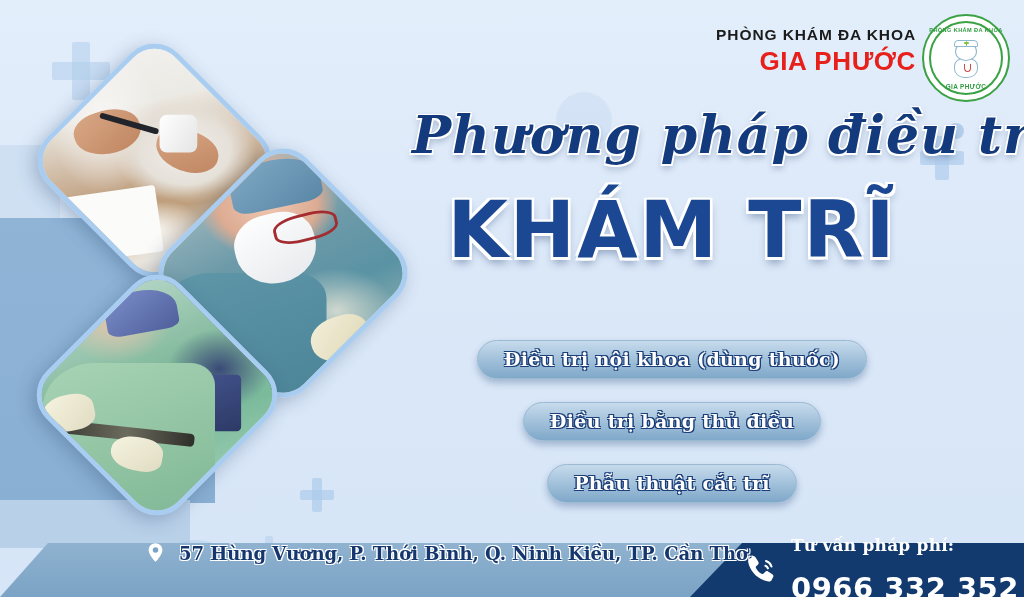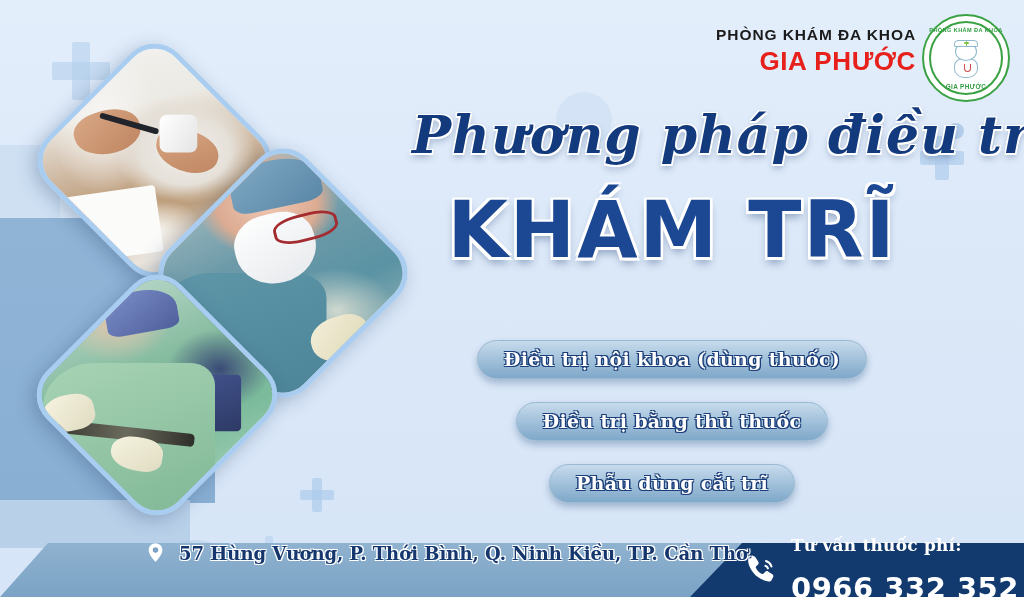--- a/index.html
+++ b/index.html
@@ -368,22 +368,22 @@
       <div class="cross m-cross"></div>
       <div class="m-stetho"></div>
     </div>
   </div>
 
   <div class="script-title">Phương pháp điều trị</div>
   <div class="main-title">KHÁM TRĨ</div>
 
   <div class="pill-list">
     <div class="pill">Điều trị nội khoa (dùng thuốc)</div>
-    <div class="pill">Điều trị bằng thủ thuốc</div>
-    <div class="pill">Phẫu dùng cắt trĩ</div>
+    <div class="pill">Điều trị bằng thủ điều</div>
+    <div class="pill">Phẫu thuật cắt trĩ</div>
   </div>
 
   <div class="footer">
     <div class="footer-left"></div>
     <div class="footer-right"></div>
 
     <div class="address-row">
       <svg class="pin-icon" viewBox="0 0 24 30">
         <path d="M12 0C5.9 0 1 4.9 1 11c0 8 11 19 11 19s11-11 11-19c0-6.1-4.9-11-11-11z" fill="#ffffff"></path>
         <circle cx="12" cy="11" r="4.4" fill="#7ba3c5"></circle>
@@ -391,19 +391,19 @@
       <span class="address-text">57 Hùng Vương, P. Thới Bình, Q. Ninh Kiều, TP. Cần Thơ.</span>
     </div>
 
     <div class="contact-row">
       <svg class="phone-icon" viewBox="0 0 32 32">
         <path d="M7.2 3.4c1-.5 2.2-.2 2.8.8l2.5 4c.6.9.4 2.1-.4 2.8l-1.6 1.4c-.4.3-.5.9-.3 1.4 1.2 2.6 3.3 4.7 5.9 5.9.5.2 1 .1 1.4-.3l1.4-1.6c.7-.8 1.9-1 2.8-.4l4 2.5c1 .6 1.3 1.9.8 2.8l-1.4 2.6c-.6 1.1-1.8 1.7-3 1.5C12.5 25.4 4.6 17.5 3 8.5c-.2-1.2.4-2.4 1.5-3l2.7-2.1z" fill="#ffffff"></path>
         <path d="M19.8 7.6a8 8 0 0 1 5.1 5.1" stroke="#ffffff" stroke-width="2" fill="none" stroke-linecap="round"></path>
         <path d="M19.2 12a4 4 0 0 1 2.4 2.4" stroke="#ffffff" stroke-width="2" fill="none" stroke-linecap="round"></path>
       </svg>
       <div class="contact-text">
-        <div class="consult-label">Tư vấn thuốc phí:</div>
+        <div class="consult-label">Tư vấn pháp phí:</div>
         <div class="phone-number">0966 332 352</div>
       </div>
     </div>
   </div>
 
 </div>
 
 </body></html>

